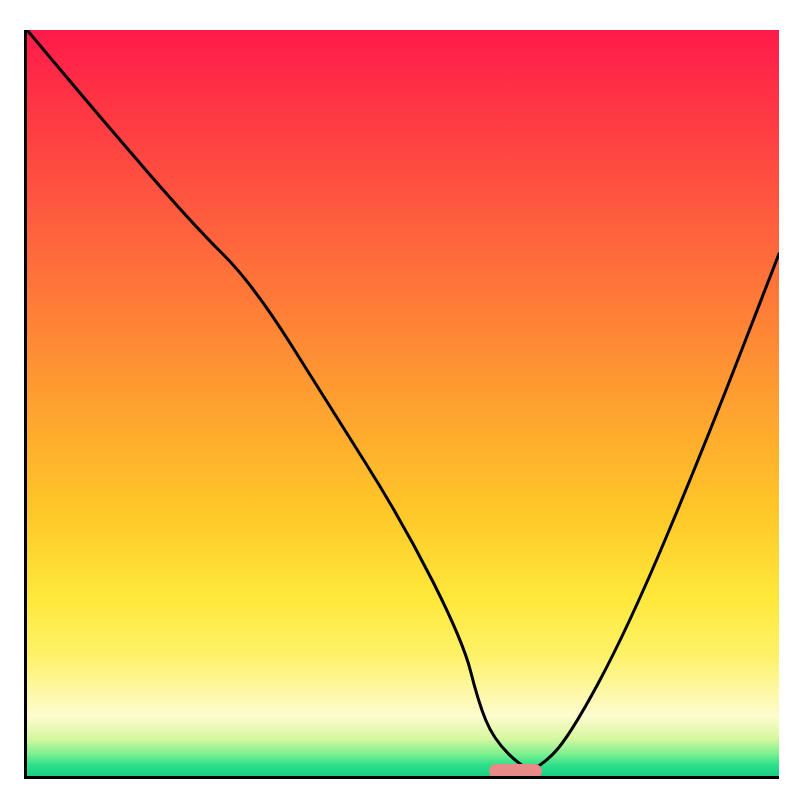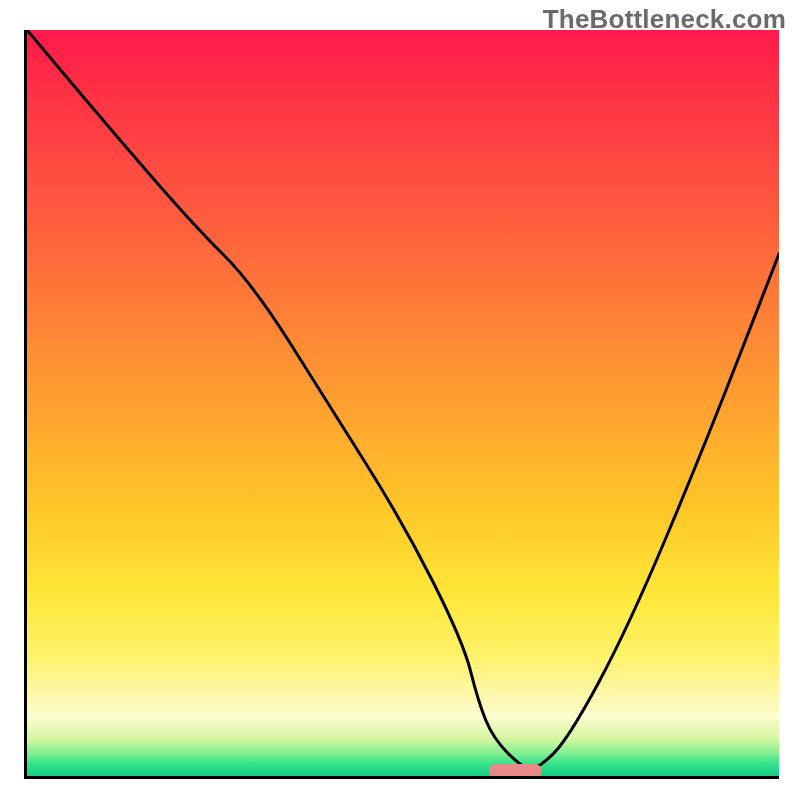--- a/index.html
+++ b/index.html
@@ -68,21 +68,20 @@
     position: absolute;
     background: #e78a88;
     border-radius: 999px;
   }
 </style>
 </head>
 <body>
 
 <div class="canvas">
 
-  <div class="watermark">TheBottleneck.com</div>
 
   <div class="plot-area">
     <div class="gradient"></div>
 
     <svg class="curve" viewBox="0 0 752 746" preserveAspectRatio="none">
       <path id="curve-path" fill="none" stroke="#000" stroke-width="3" stroke-linecap="round" stroke-linejoin="round" d="M 0 0 Q 0 0 37.6 44.75999999999999 Q 75.2 89.51999999999998 120.32 141.74 Q 165.44 193.96000000000004 195.51999999999998 223.8 Q 225.6 253.64 263.2 313.32 Q 300.8 373 338.4 432.68 Q 376 492.36 406.08 552.04 Q 436.15999999999997 611.72 443.67999999999995 641.56 Q 451.2 671.4 458.72 690.05 Q 466.24 708.7 481.28000000000003 723.62 Q 496.32000000000005 738.54 503.84000000000003 738.54 Q 511.36 738.54 526.4 723.62 Q 541.4399999999999 708.7 571.52 652.75 Q 601.6 596.8 639.2 507.28 Q 676.8000000000001 417.76 714.4000000000001 320.78000000000003 T 752 223.80000000000007"></path>
     </svg>
 
     <div class="marker" id="marker" style="left: 462.24px; width: 53.12px; top: 733.778px; height: 14px; background: rgb(231, 138, 136);"></div>
   </div>

